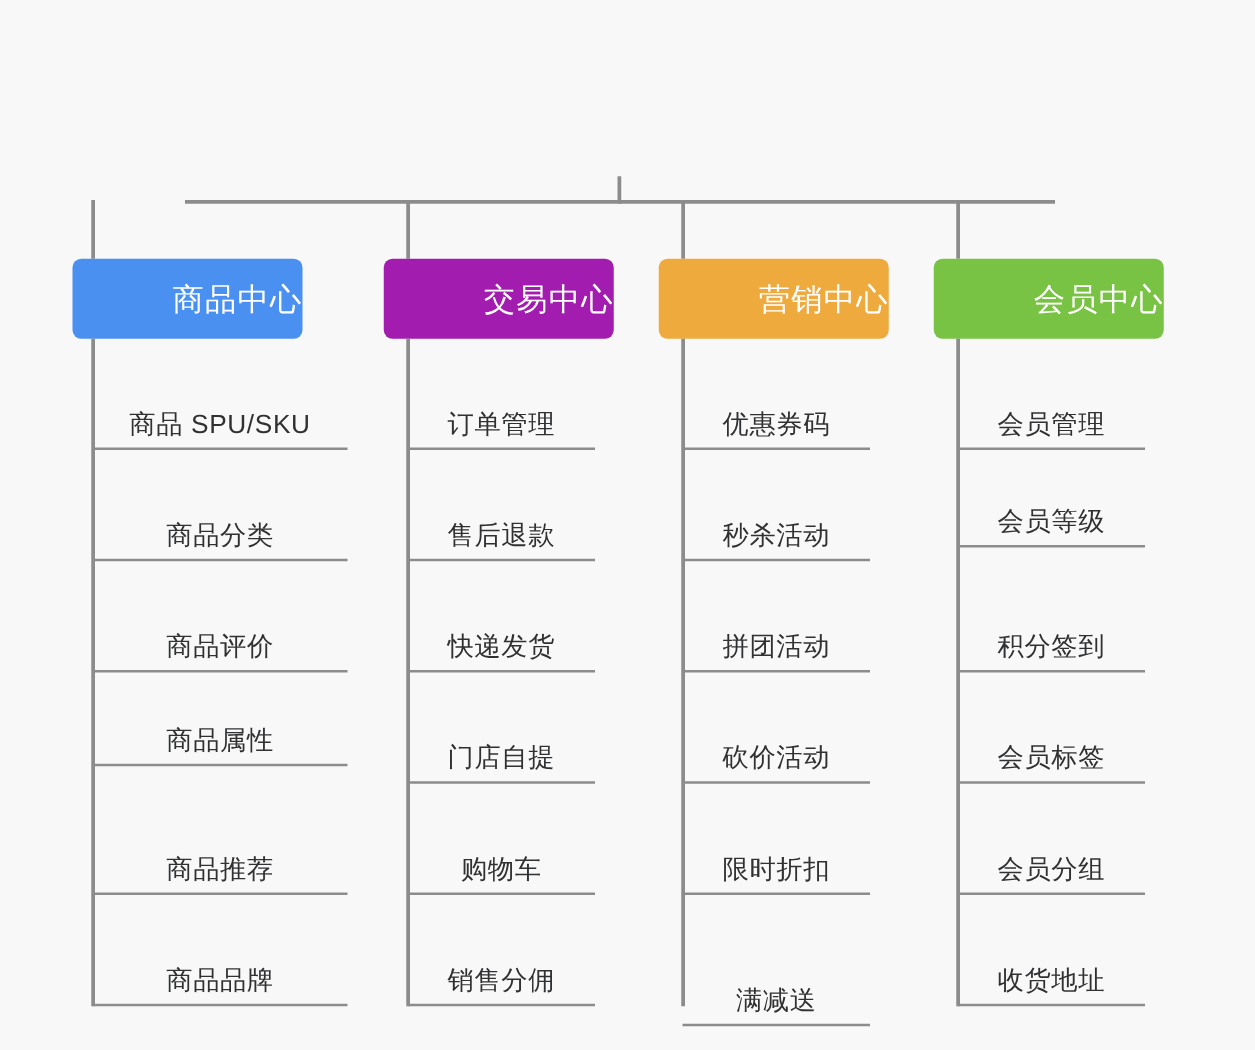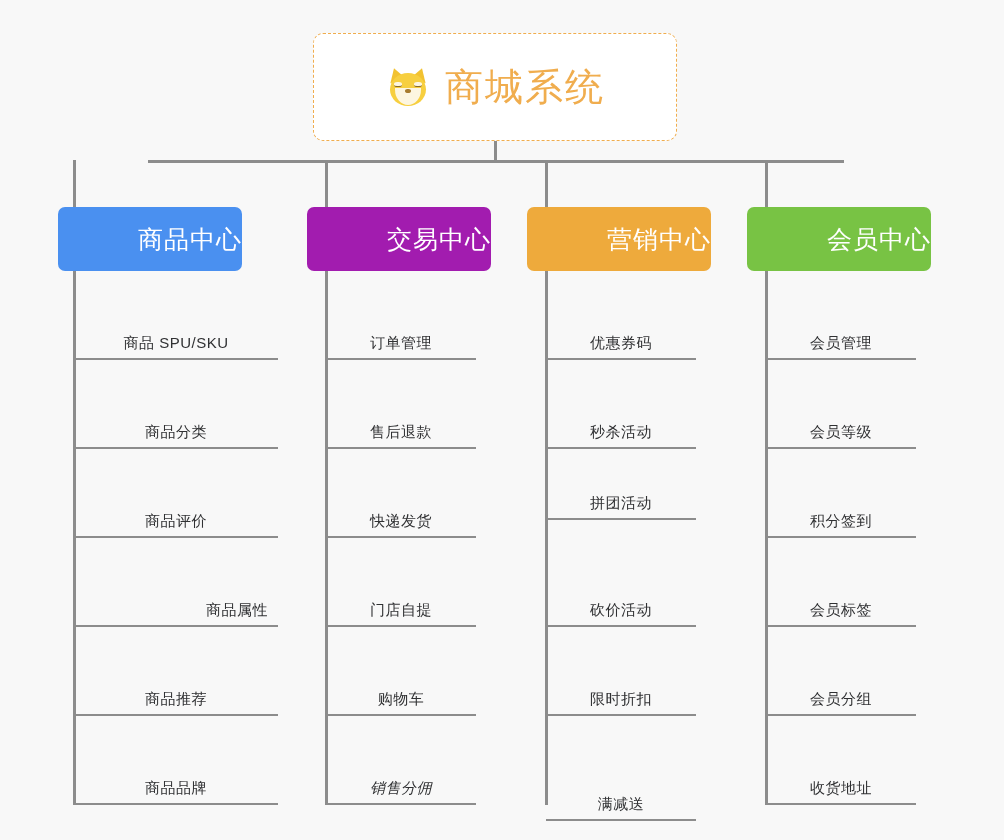--- a/index.html
+++ b/index.html
@@ -163,67 +163,53 @@
     position: absolute;
     left: 1px;
     height: 89px;
     box-sizing: border-box;
     display: flex;
     align-items: flex-end;
     justify-content: center;
     border-bottom: 2px solid #8c8c8c;
   }
   .leaf-label {
-    font-size: 15px;
+    font-size: 21px;
     color: #303133;
     white-space: nowrap;
     padding: 0 10px 5px 10px;
     letter-spacing: 0.5px;
   }
 </style>
 </head>
 <body>
 
 <div id="mindmap">
 
-  <div class="root-node">
-    <span class="root-emoji">
-      <span class="dog">
-        <span class="ear l"></span>
-        <span class="ear r"></span>
-        <span class="head"></span>
-        <span class="muzzle"></span>
-        <span class="eye l"></span>
-        <span class="eye r"></span>
-        <span class="nose"></span>
-      </span>
-    </span>
-    <span class="root-title">商城系统</span>
-  </div>
 
   <div class="conn conn-v-root"></div>
   <div class="conn conn-h-bus"></div>
 
   <div id="branches-layer">
       <div class="conn conn-drop" style="left: 73px;"></div>
       <div class="cat-box" style="left: 58px; width: 184px; background: rgb(74, 144, 240);">
         <span>商品中心</span>
       </div>
       <div class="branch" style="left: 73px;">
         <div class="branch-spine" style="height: 534px;"></div>
         <div class="leaf" style="top: 0px; width: 204px;">
           <span class="leaf-label">商品 SPU/SKU</span>
         </div>
         <div class="leaf" style="top: 89px; width: 204px;">
           <span class="leaf-label">商品分类</span>
         </div>
         <div class="leaf" style="top: 178px; width: 204px;">
           <span class="leaf-label">商品评价</span>
         </div>
-        <div class="leaf" style="top: 267px; width: 204px; justify-content: flex-end;">
+        <div class="leaf" style="top: 253px; width: 204px;">
           <span class="leaf-label">商品属性</span>
         </div>
         <div class="leaf" style="top: 356px; width: 204px;">
           <span class="leaf-label">商品推荐</span>
         </div>
         <div class="leaf" style="top: 445px; width: 204px;">
           <span class="leaf-label">商品品牌</span>
         </div>
       </div>
       <div class="conn conn-drop" style="left: 325px;"></div>
@@ -240,37 +226,37 @@
         </div>
         <div class="leaf" style="top: 178px; width: 150px;">
           <span class="leaf-label">快递发货</span>
         </div>
         <div class="leaf" style="top: 267px; width: 150px;">
           <span class="leaf-label">门店自提</span>
         </div>
         <div class="leaf" style="top: 356px; width: 150px;">
           <span class="leaf-label">购物车</span>
         </div>
-        <div class="leaf" style="top: 445px; width: 150px; font-style: italic;">
+        <div class="leaf" style="top: 445px; width: 150px;">
           <span class="leaf-label">销售分佣</span>
         </div>
       </div>
       <div class="conn conn-drop" style="left: 545px;"></div>
       <div class="cat-box" style="left: 527px; width: 184px; background: rgb(238, 170, 60);">
         <span>营销中心</span>
       </div>
       <div class="branch" style="left: 545px;">
         <div class="branch-spine" style="height: 534px;"></div>
         <div class="leaf" style="top: 0px; width: 150px;">
           <span class="leaf-label">优惠券码</span>
         </div>
         <div class="leaf" style="top: 89px; width: 150px;">
           <span class="leaf-label">秒杀活动</span>
         </div>
-        <div class="leaf" style="top: 160px; width: 150px; text-align: center;">
+        <div class="leaf" style="top: 178px; width: 150px; text-align: center;">
           <span class="leaf-label">拼团活动</span>
         </div>
         <div class="leaf" style="top: 267px; width: 150px;">
           <span class="leaf-label">砍价活动</span>
         </div>
         <div class="leaf" style="top: 356px; width: 150px;">
           <span class="leaf-label">限时折扣</span>
         </div>
         <div class="leaf" style="top: 445px; width: 150px; margin-top: 16px;">
           <span class="leaf-label">满减送</span>
@@ -278,21 +264,21 @@
       </div>
       <div class="conn conn-drop" style="left: 765px;"></div>
       <div class="cat-box" style="left: 747px; width: 184px; background: rgb(120, 195, 68);">
         <span>会员中心</span>
       </div>
       <div class="branch" style="left: 765px;">
         <div class="branch-spine" style="height: 534px;"></div>
         <div class="leaf" style="top: 0px; width: 150px;">
           <span class="leaf-label">会员管理</span>
         </div>
-        <div class="leaf" style="top: 89px; width: 150px;">
+        <div class="leaf" style="top: 78px; width: 150px;">
           <span class="leaf-label">会员等级</span>
         </div>
         <div class="leaf" style="top: 178px; width: 150px;">
           <span class="leaf-label">积分签到</span>
         </div>
         <div class="leaf" style="top: 267px; width: 150px;">
           <span class="leaf-label">会员标签</span>
         </div>
         <div class="leaf" style="top: 356px; width: 150px;">
           <span class="leaf-label">会员分组</span>

